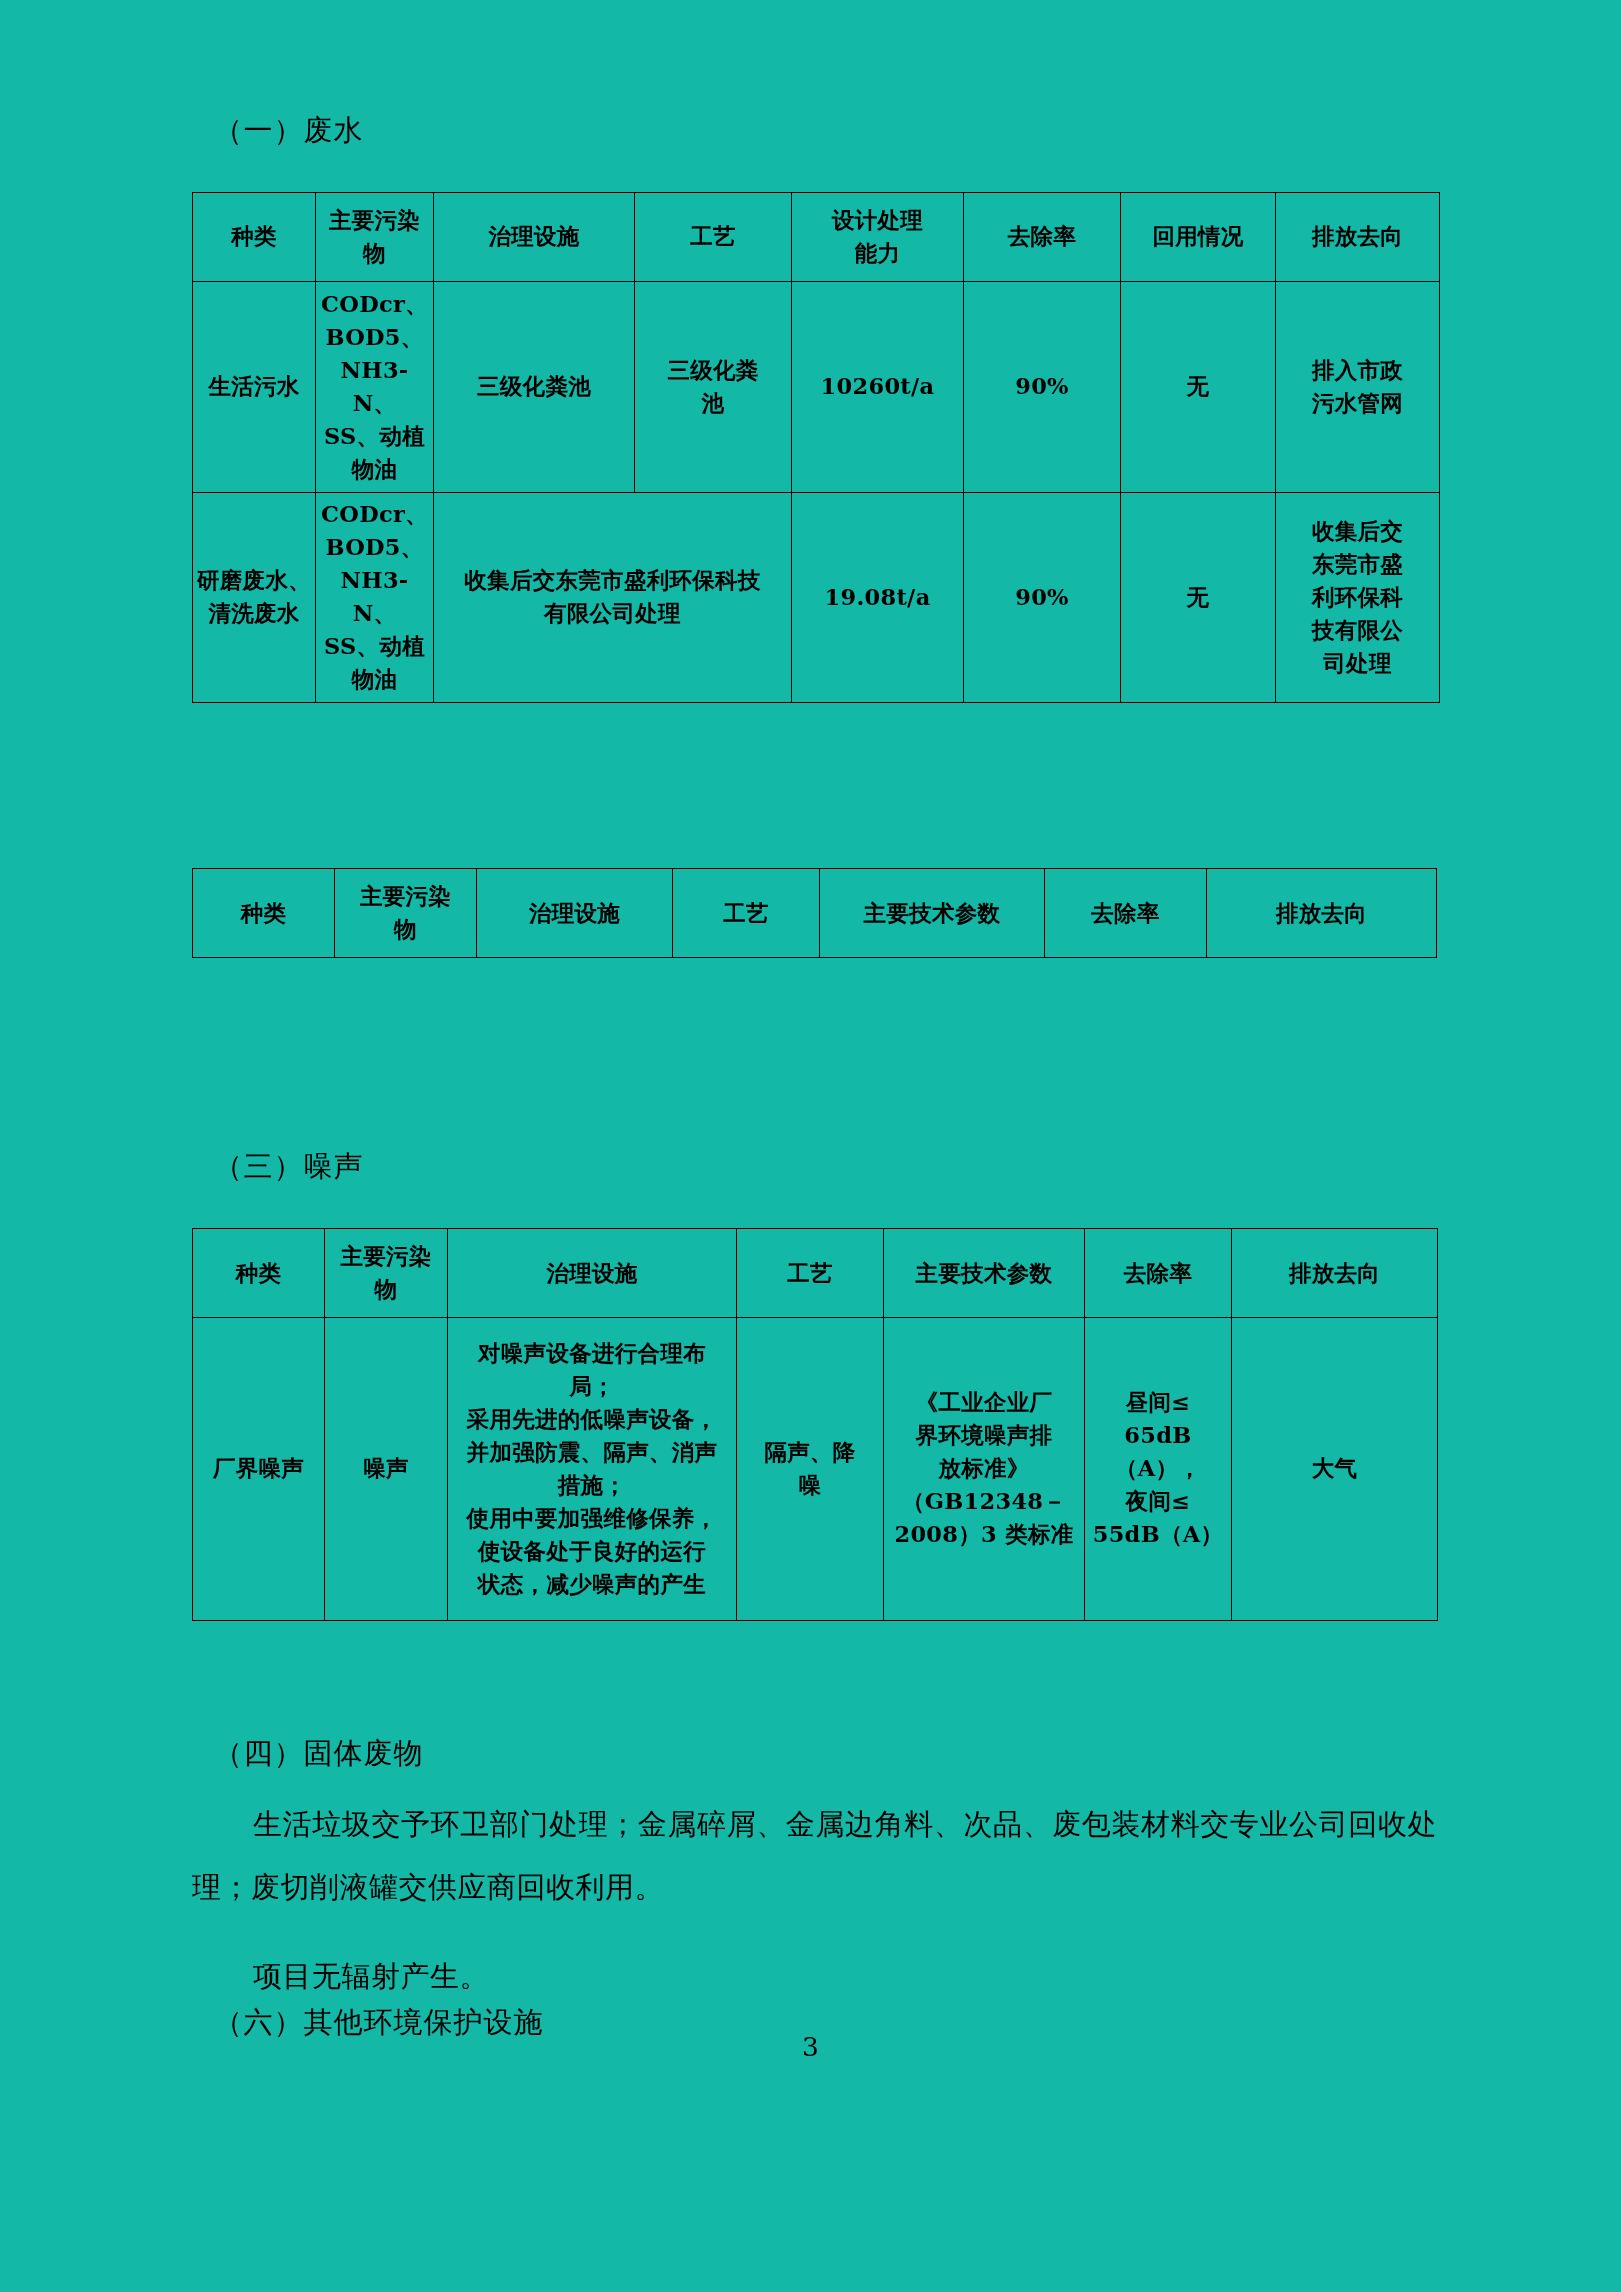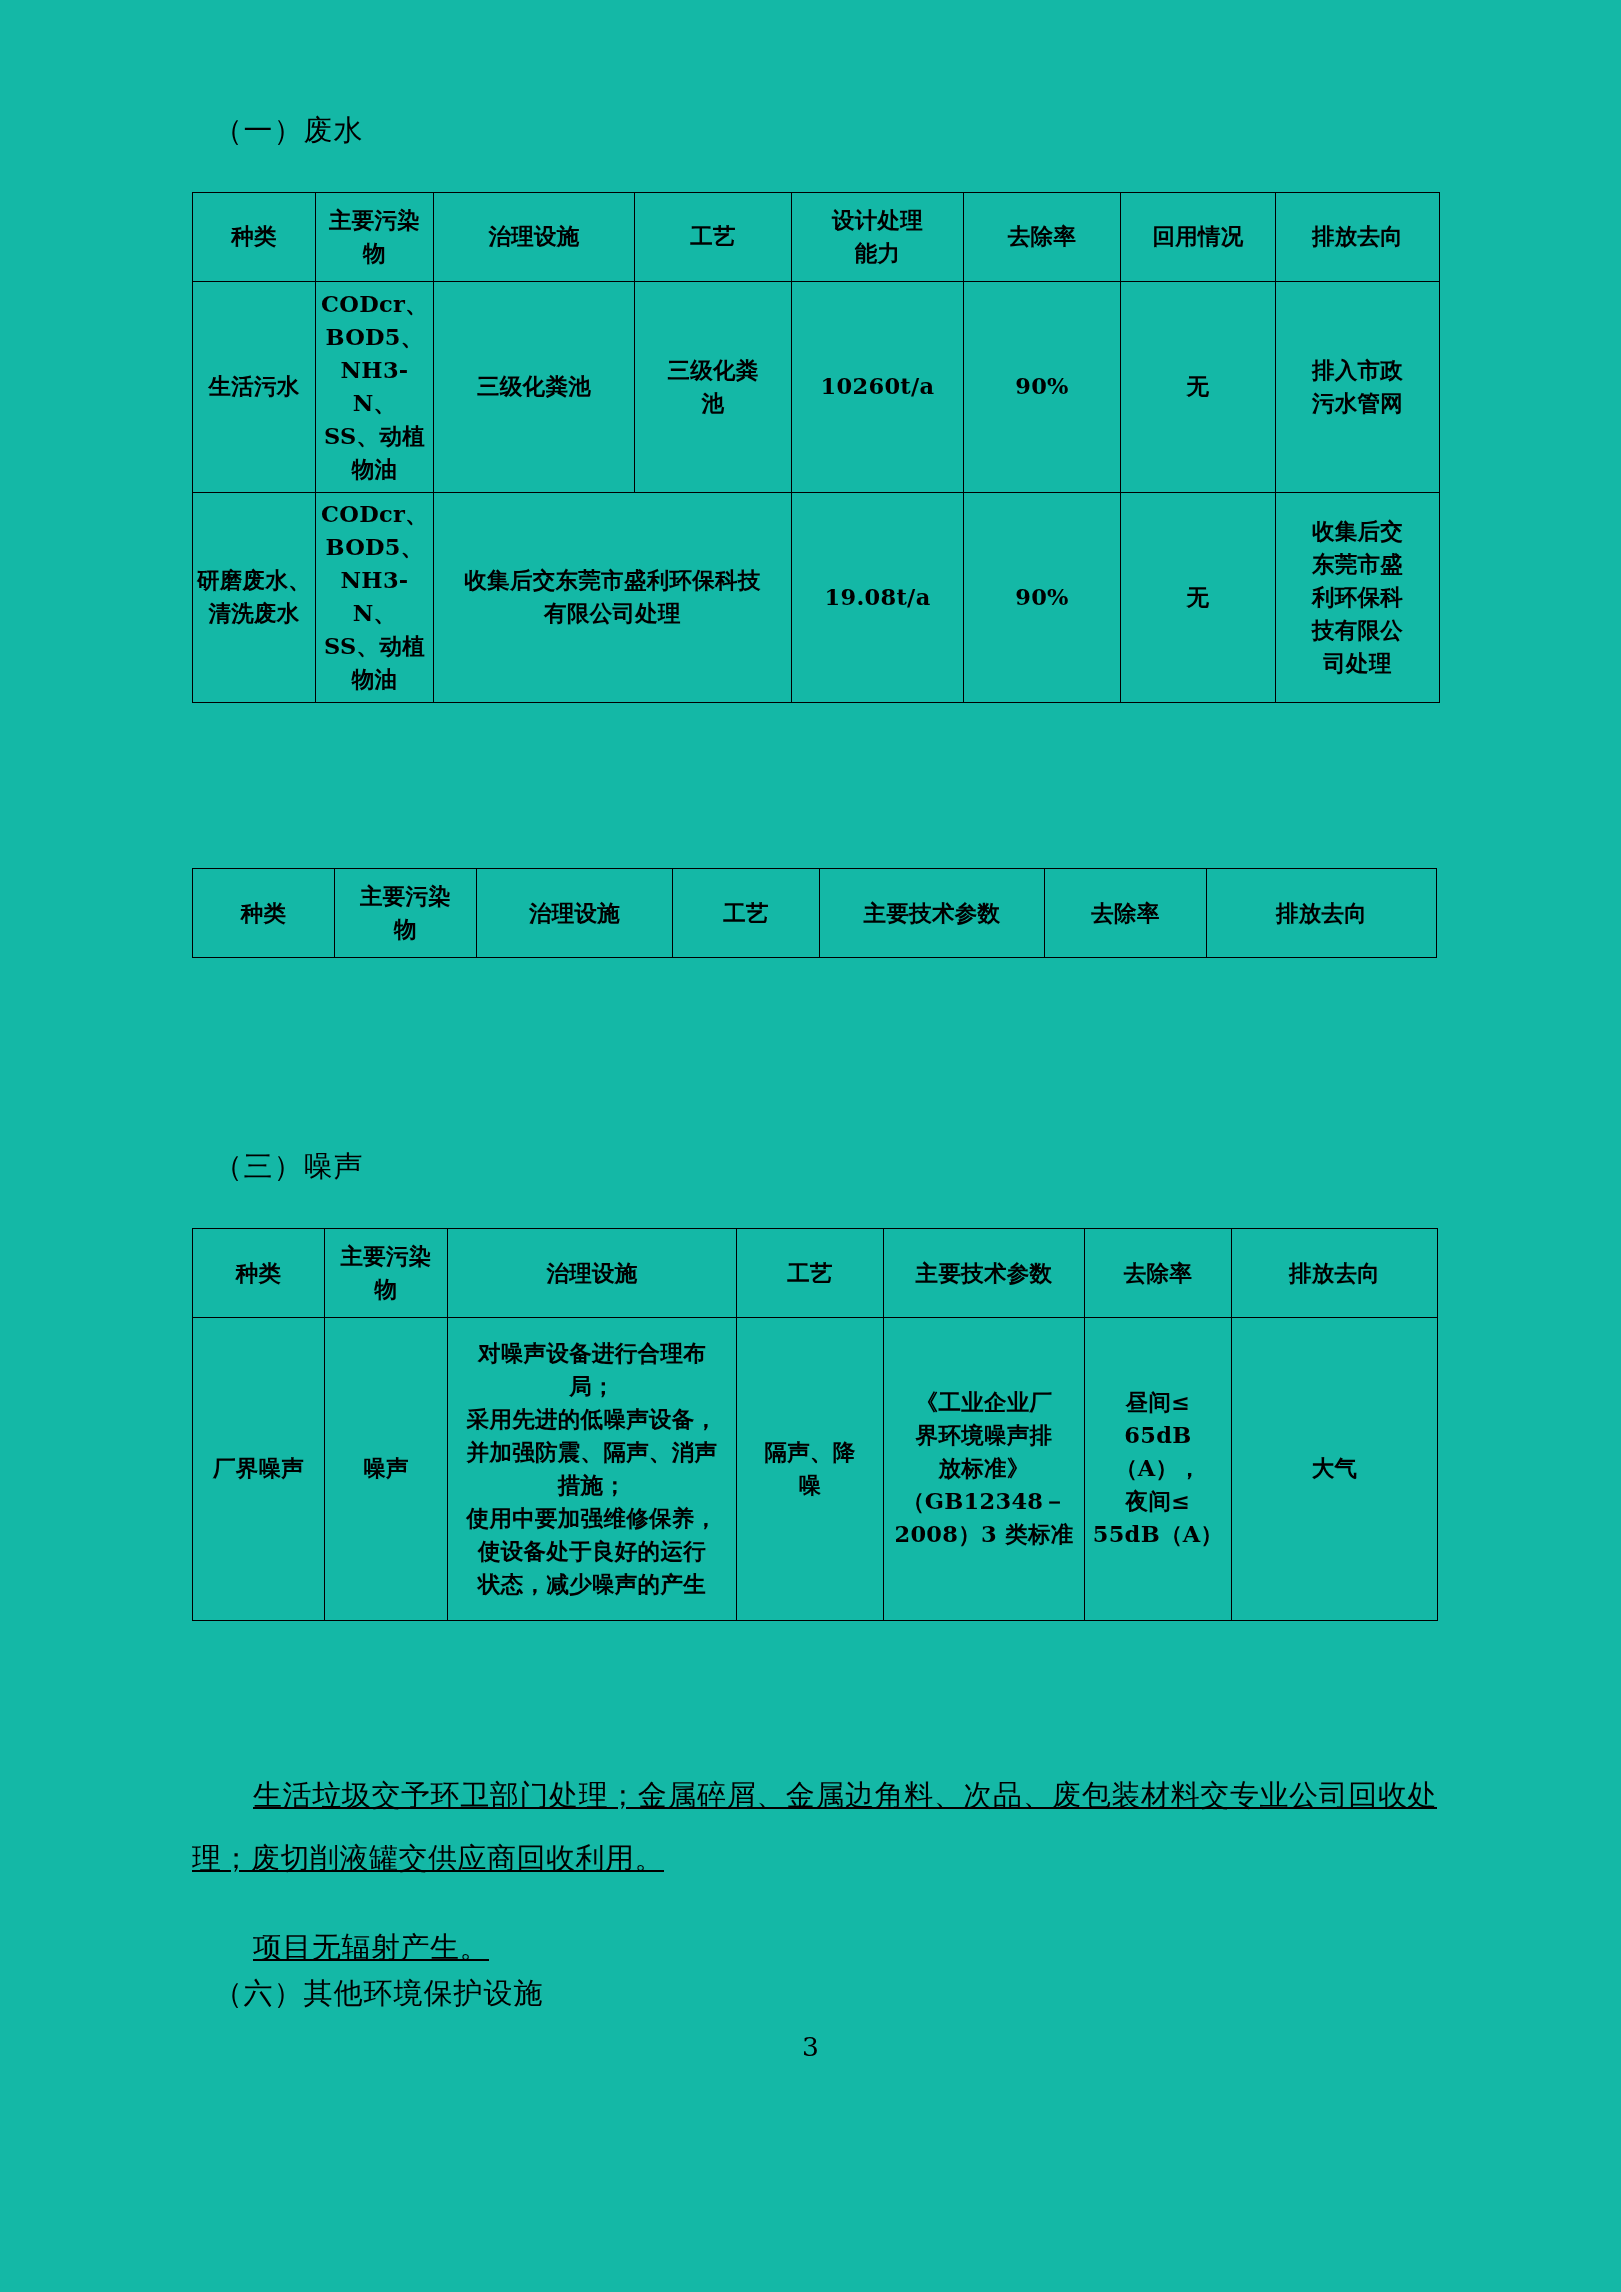--- a/index.html
+++ b/index.html
@@ -37,21 +37,20 @@
     white-space: nowrap;
   }
   .body-para {
     font-size: 29px;
     line-height: 63px;
     letter-spacing: 0.5px;
     margin: 0;
     text-align: justify;
     text-justify: inter-character;
     font-family: "DejaVu Serif", "Liberation Serif", serif;
-    text-decoration: underline;
   }
   .indent2 { text-indent: 61px; }
   .gap-sm  { height: 25.5px; }
   .gap-md  { height: 47px; }
   .gap-xl  { height: 118px; }
   .gap-xxl { height: 147px; }
 
   
   table.doc-table {
     border-collapse: collapse;
@@ -262,20 +261,21 @@
 65dB（A），
 夜间≤
 55dB（A）</td>
           <td class="cell-multiline">大气</td>
         </tr>
       </tbody>
     </table>
 
     <div class="gap-xl"></div>
 
+    <div class="sec-heading">（四）固体废物</div>
     <div class="gap-sm"></div>
     <p class="body-para indent2">生活垃圾交予环卫部门处理；金属碎屑、金属边角料、次品、废包装材料交专业公司回收处理；废切削液罐交供应商回收利用。</p>
 
     <div class="gap-sm"></div>
     <p class="body-para indent2">项目无辐射产生。</p>
 
     <div class="sec-heading">（六）其他环境保护设施</div>
     <div class="gap-sm"></div>
     <div class="gap-sm"></div>
 

